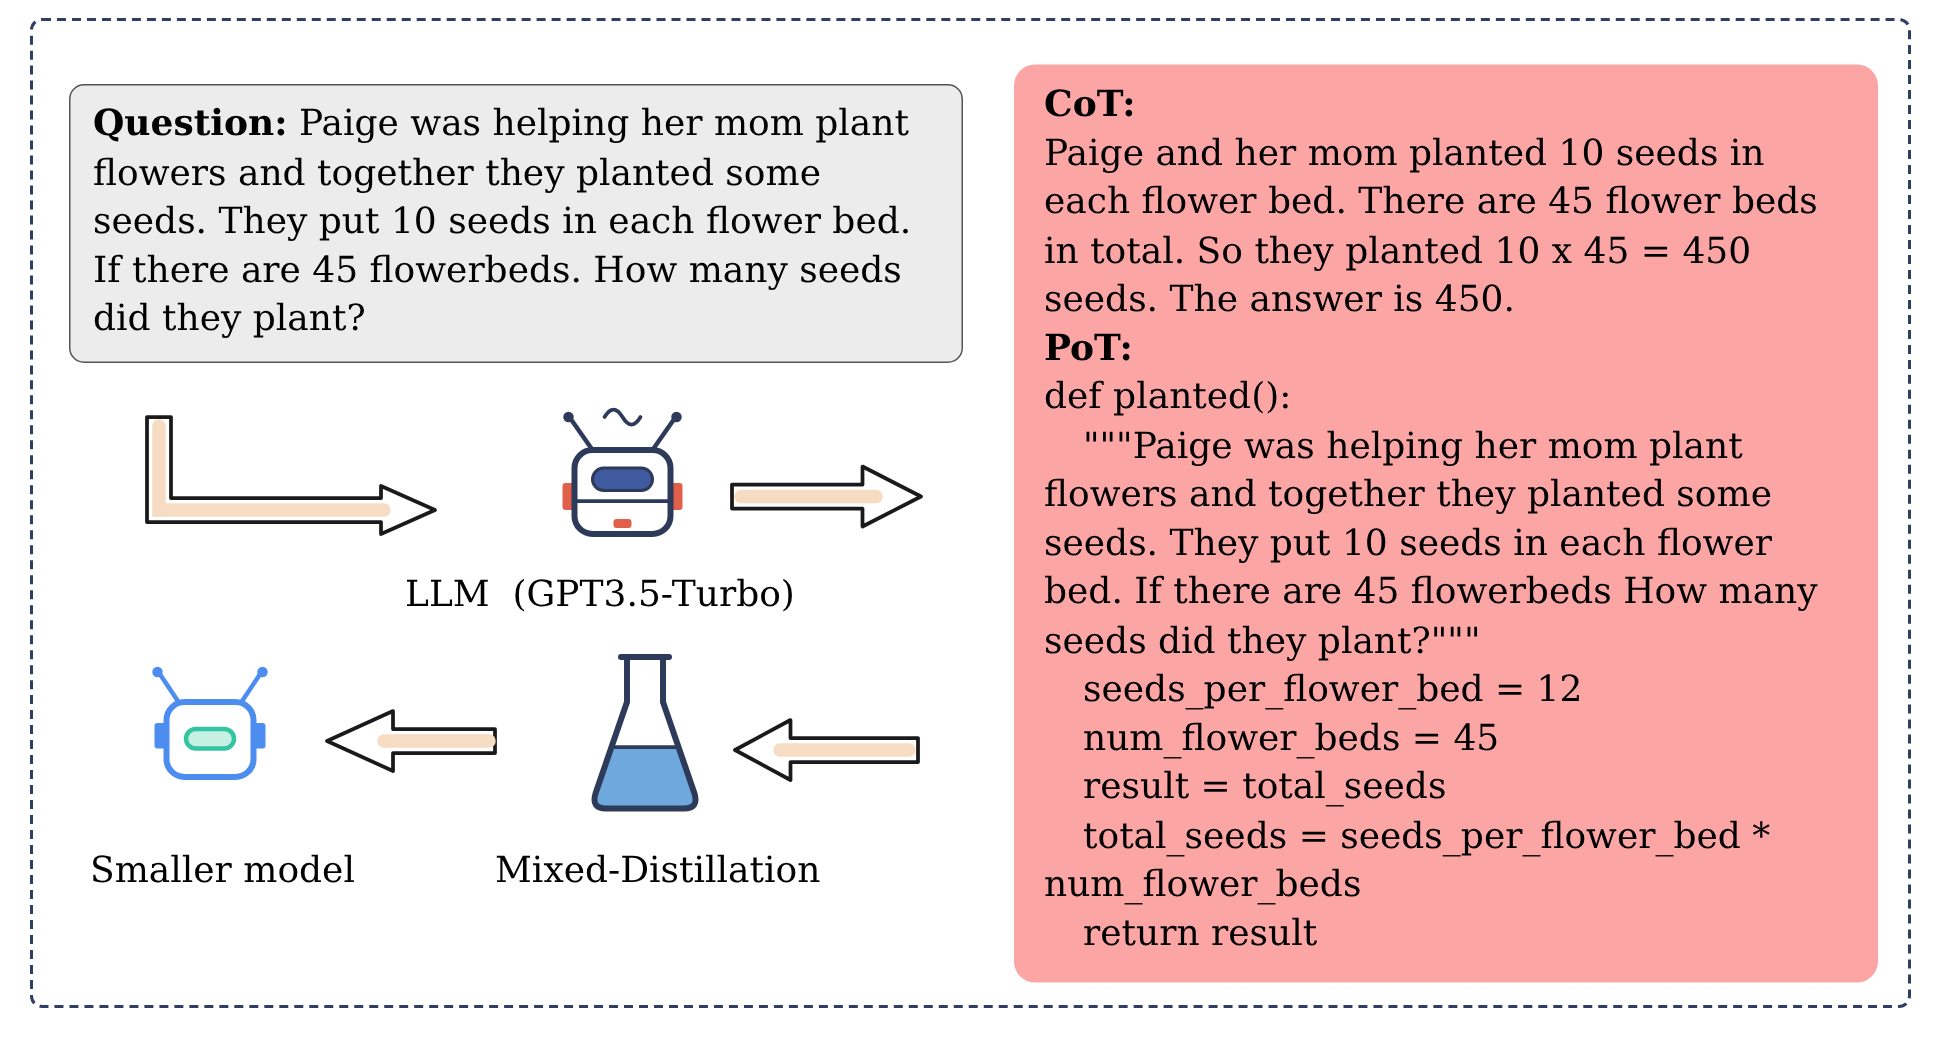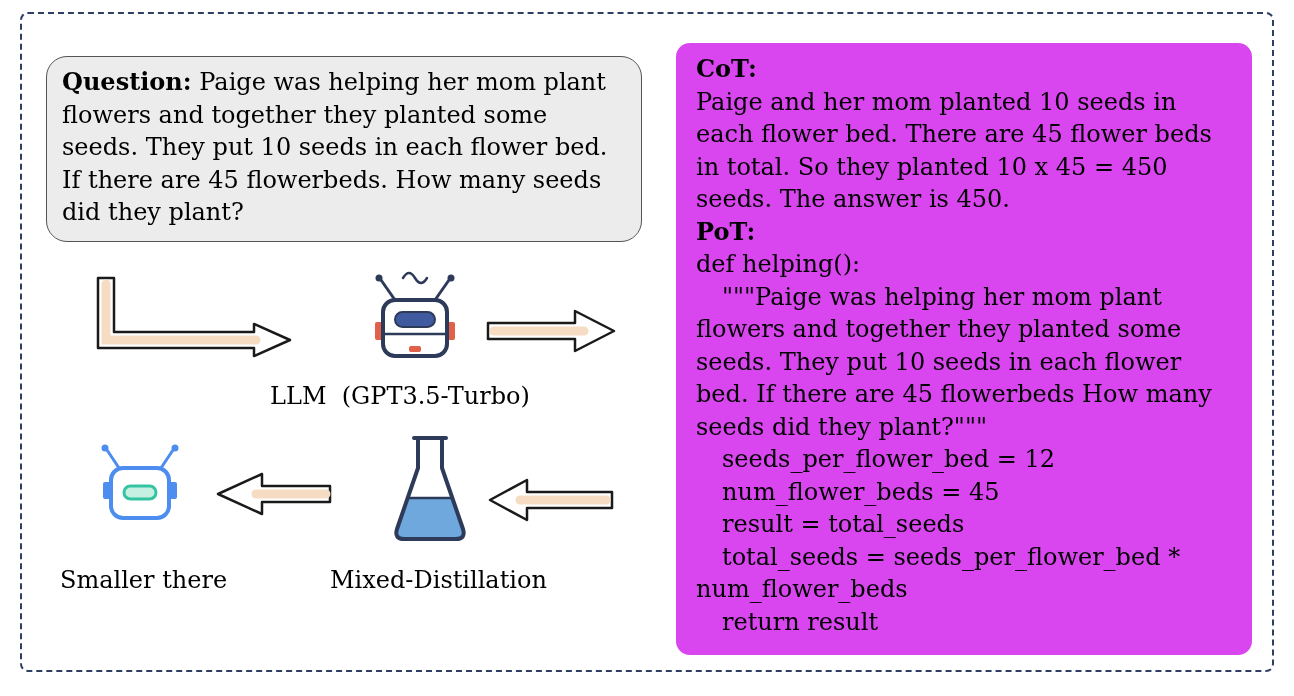--- a/index.html
+++ b/index.html
@@ -7,33 +7,33 @@
     position:relative;width:1294px;height:696px;overflow:hidden;
     font-family:"DejaVu Serif", serif;color:#000;background:#fff;
   }
   .dashed-frame{
     position:absolute;left:20px;top:12px;width:1254px;height:660px;
     border:2px dashed #2f3e63;border-radius:8px;box-sizing:border-box;
   }
   .question-box{
     position:absolute;left:46px;top:56px;width:596px;min-height:186px;
     box-sizing:border-box;background:#ececec;border:1.5px solid #555;
-    border-radius:21px;padding:9px 15px;font-size:24px;line-height:32.5px;
+    border-radius:10px;padding:9px 15px;font-size:24px;line-height:32.5px;
   }
   .q-label{font-weight:bold;}
   .flow-svg{position:absolute;left:0;top:0;}
   .flow-label{
     position:absolute;font-size:24px;line-height:28px;
   }
   .llm-label{left:270px;top:382px;width:300px;white-space:pre;}
   .small-label{left:60px;top:566px;width:210px;}
   .dist-label{left:330px;top:566px;width:240px;}
   .panel{
     position:absolute;left:676px;top:43px;width:576px;height:612px;
-    box-sizing:border-box;background:#d946ef;border-radius:14px;
+    box-sizing:border-box;background:#fca5a5;border-radius:14px;
     padding:10px 20px;font-size:24px;line-height:32.5px;
   }
   .panel .bold{font-weight:bold;}
   .panel .ind{text-indent:26px;}
   .panel div{margin:0;}
 </style>
 </head>
 <body>
 
 <div class="figure">
@@ -94,28 +94,28 @@
 
     <g transform="translate(385,432)">
       <path d="M22.7,66 L67.3,66 L78,97 Q81,107 71,107 L19,107 Q9,107 12,97 Z" fill="#6fa8dc"></path>
       <line x1="22.7" y1="66" x2="67.3" y2="66" stroke="#2e3a59" stroke-width="2.5"></line>
       <path d="M33,6 L57,6 L57,36 L78,97 Q81,107 71,107 L19,107 Q9,107 12,97 L33,36 Z" fill="none" stroke="#2e3a59" stroke-width="4" stroke-linejoin="round"></path>
       <line x1="29" y1="6" x2="61" y2="6" stroke="#2e3a59" stroke-width="4" stroke-linecap="round"></line>
     </g>
   </svg>
 
   <div class="flow-label llm-label">LLM  (GPT3.5-Turbo)</div>
-  <div class="flow-label small-label">Smaller there</div>
+  <div class="flow-label small-label">Smaller model</div>
   <div class="flow-label dist-label">Mixed-Distillation</div>
 
   <div class="panel">
     <div class="bold">CoT:</div>
     <div>Paige and her mom planted 10 seeds in each flower bed. There are 45 flower beds in total. So they planted 10 x 45 = 450 seeds. The answer is 450.</div>
     <div class="bold">PoT:</div>
-    <div>def helping():</div>
+    <div>def planted():</div>
     <div class="ind">"""Paige was helping her mom plant flowers and together they planted some seeds. They put 10 seeds in each flower bed. If there are 45 flowerbeds How many seeds did they plant?"""</div>
     <div class="ind">seeds_per_flower_bed = 12</div>
     <div class="ind">num_flower_beds = 45</div>
     <div class="ind">result = total_seeds</div>
     <div class="ind">total_seeds = seeds_per_flower_bed * num_flower_beds</div>
     <div class="ind">return result</div>
   </div>
 
 </div>
 

